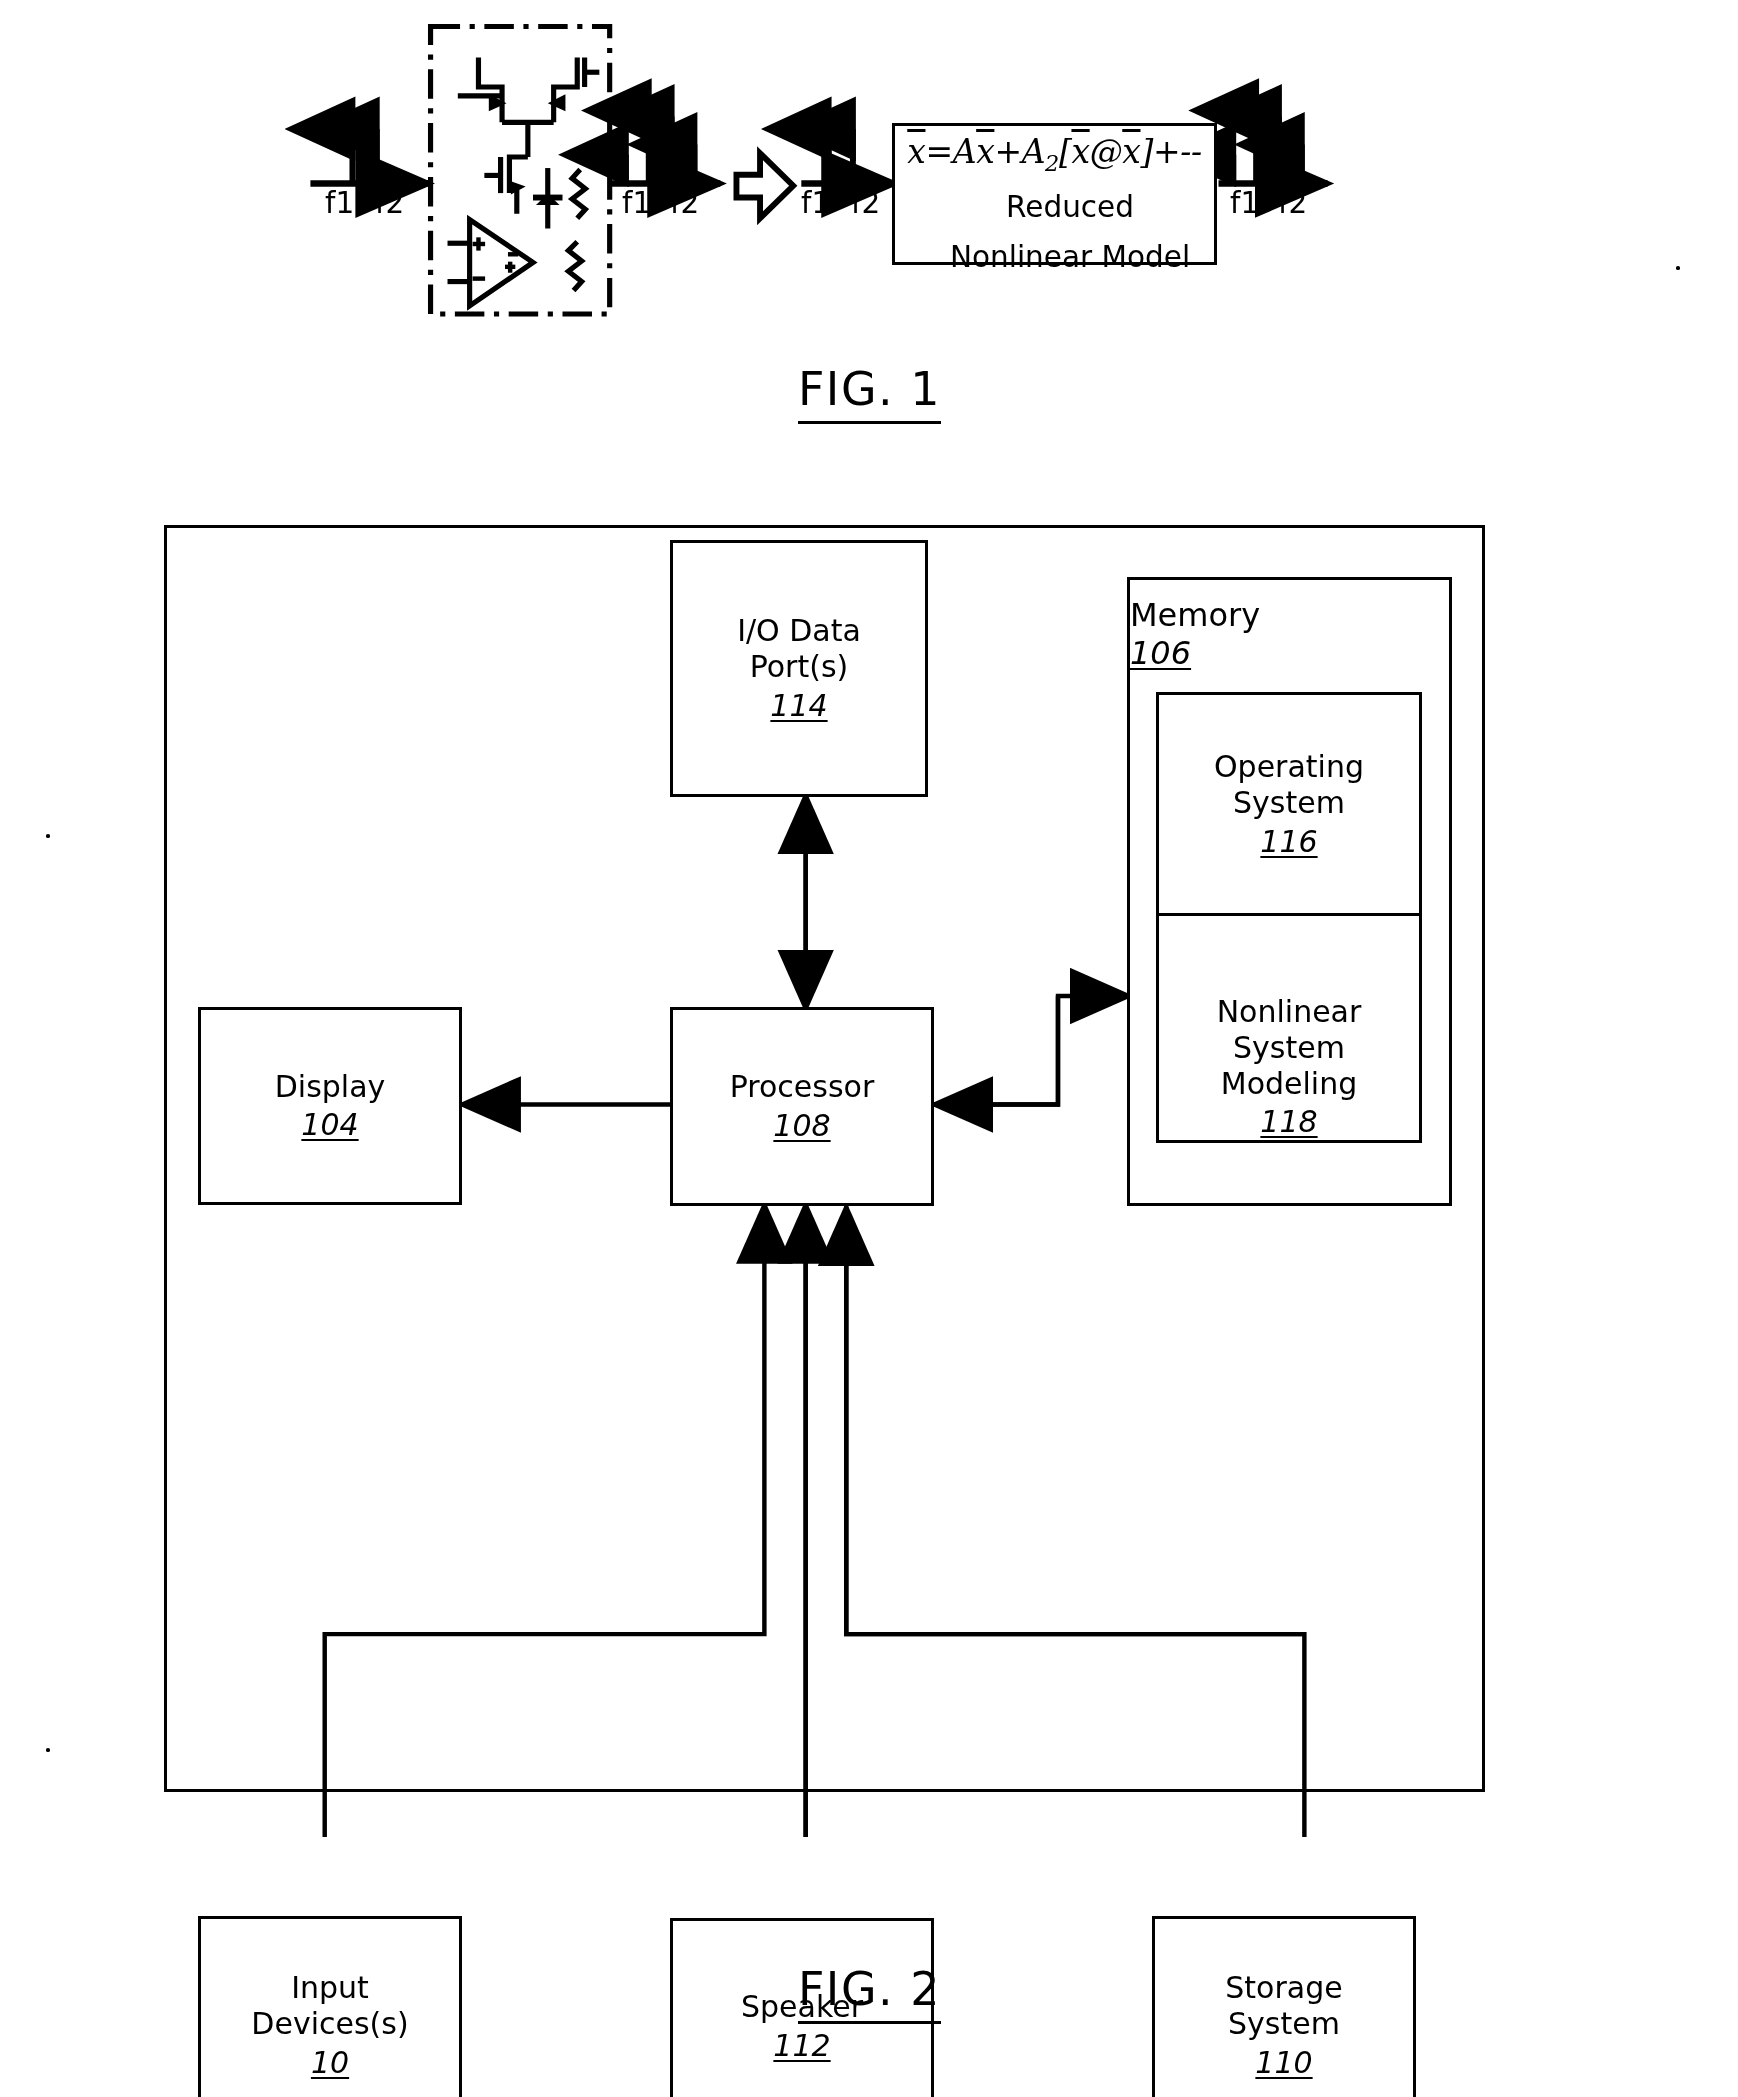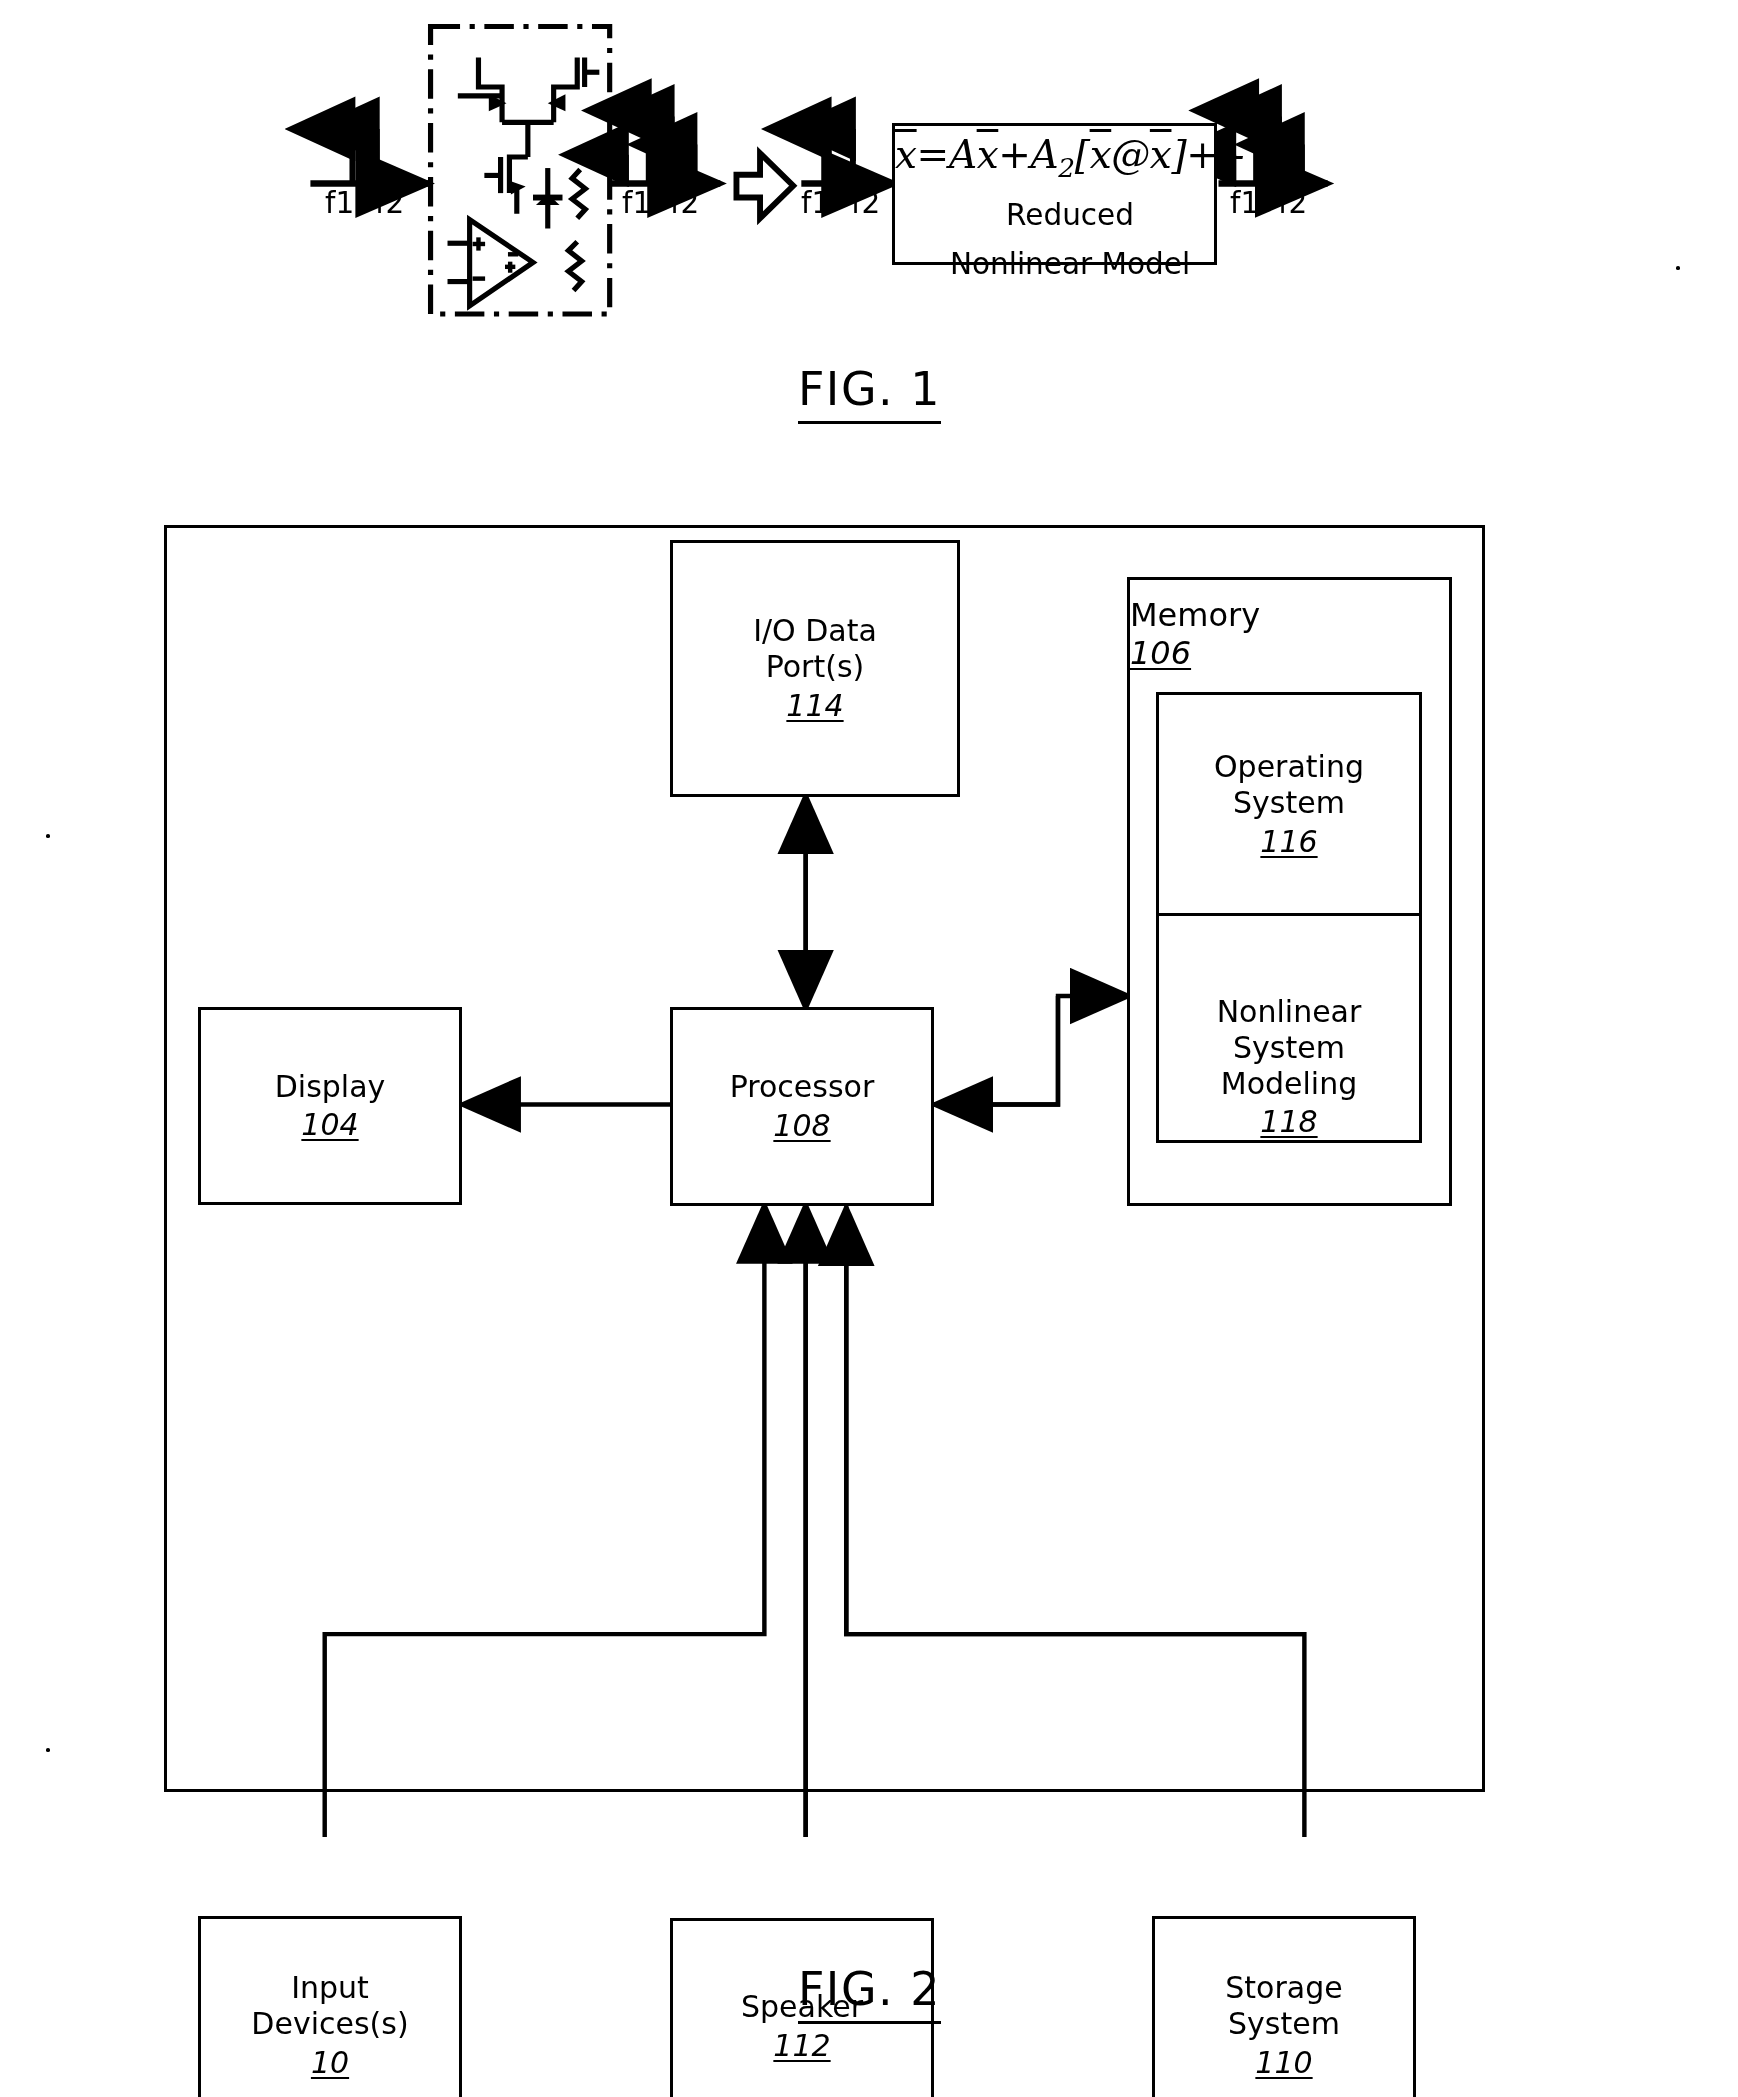--- a/index.html
+++ b/index.html
@@ -45,21 +45,21 @@
     width: 325px;
     height: 142px;
     border: 3.7px solid #000;
     box-sizing: border-box;
     background: #fff;
     text-align: center;
   }
   .eq-line {
     font-family: "DejaVu Serif", serif;
     font-style: italic;
-    font-size: 39px;
+    font-size: 33px;
     white-space: nowrap;
     margin-top: 5.9px;
     letter-spacing: -0.4px;
   }
   .eq-line .ov { text-decoration: overline; }
   .eq-line sub { font-size: 0.68em; font-style: italic; }
   .eq-sub {
     font-family: "DejaVu Sans", sans-serif;
     font-style: normal;
     font-size: 29.5px;
@@ -297,21 +297,21 @@
       </g>
 
       <g>
         <path d="M1147,975 L1147,1555 L1768,1555 L1768,1937" fill="none" stroke="#000" stroke-width="6" marker-end="url(#a2)"></path>
         <path d="M1768,1555 L1147,1555 L1147,978" fill="none" stroke="#000" stroke-width="6" marker-end="url(#a2)"></path>
       </g>
     </svg>
 
     <div class="outer-frame" style="left:164px; top:38px; width:1321px; height:1267px;"></div>
 
-    <div class="sysbox" style="left:670px; top:53px; width:290px; height:257px;">
+    <div class="sysbox" style="left:670px; top:53px; width:258px; height:257px;">
       <div>I/O Data</div>
       <div>Port(s)</div>
       <div class="num">114</div>
     </div>
 
     <div class="memwrap" style="left:1127px; top:90px; width:325px; height:629px;">
       <div class="mem-title">
         <span>Memory</span>
         <span class="num">106</span>
       </div>

